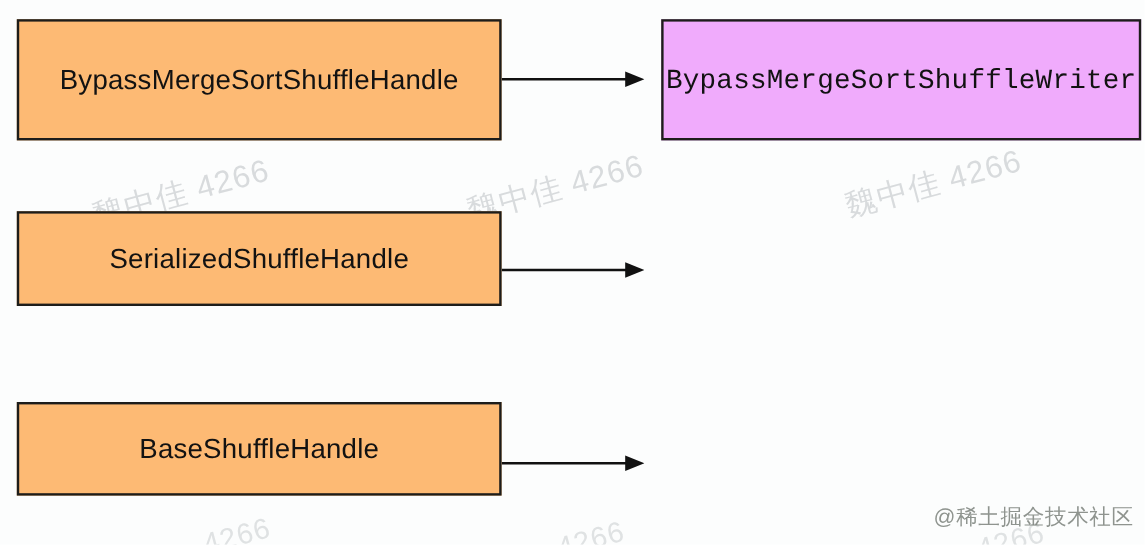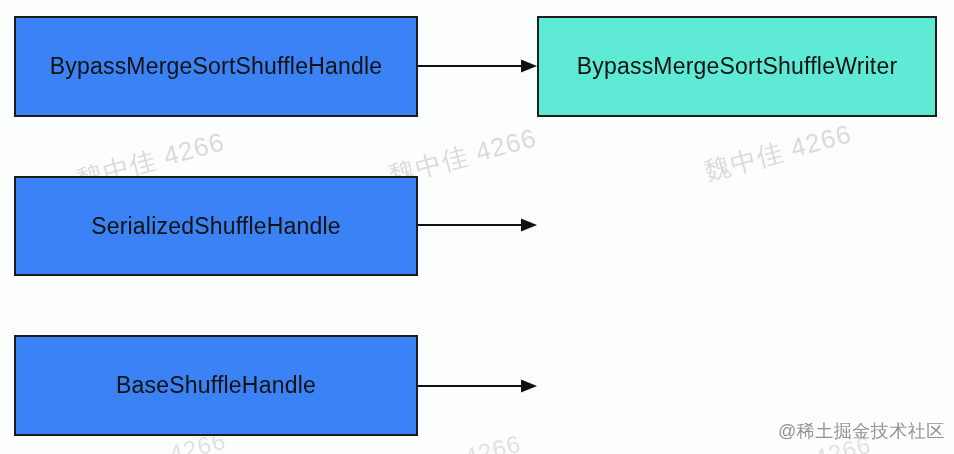--- a/index.html
+++ b/index.html
@@ -23,30 +23,31 @@
     align-items: center;
     justify-content: center;
     font-size: 23px;
     color: #121212;
     letter-spacing: 0.2px;
     white-space: nowrap;
   }
   .handle {
     left: 14px;
     width: 404px;
-    background: #3b82f6;
+    background: #fdba74;
   }
   .writer {
-    left: 537px;
+    left: 551px;
     width: 400px;
-    background: #5eead4;
+    background: #f0abfc;
+    font-family: Liberation Mono, monospace;
   }
   .row1 { top: 16px;  height: 101px; }
-  .row2 { top: 176px; height: 100px; }
-  .row3 { top: 335px; height: 101px; }
+  .row2 { top: 176px; height: 79px; }
+  .row3 { top: 335px; height: 78px; }
   .arrow {
     position: absolute;
     left: 418px;
     width: 119px;
     height: 16px;
     display: block;
   }
   .arrow-row1 { top: 58px; }
   .arrow-row2 { top: 217px; }
   .arrow-row3 { top: 378px; }

